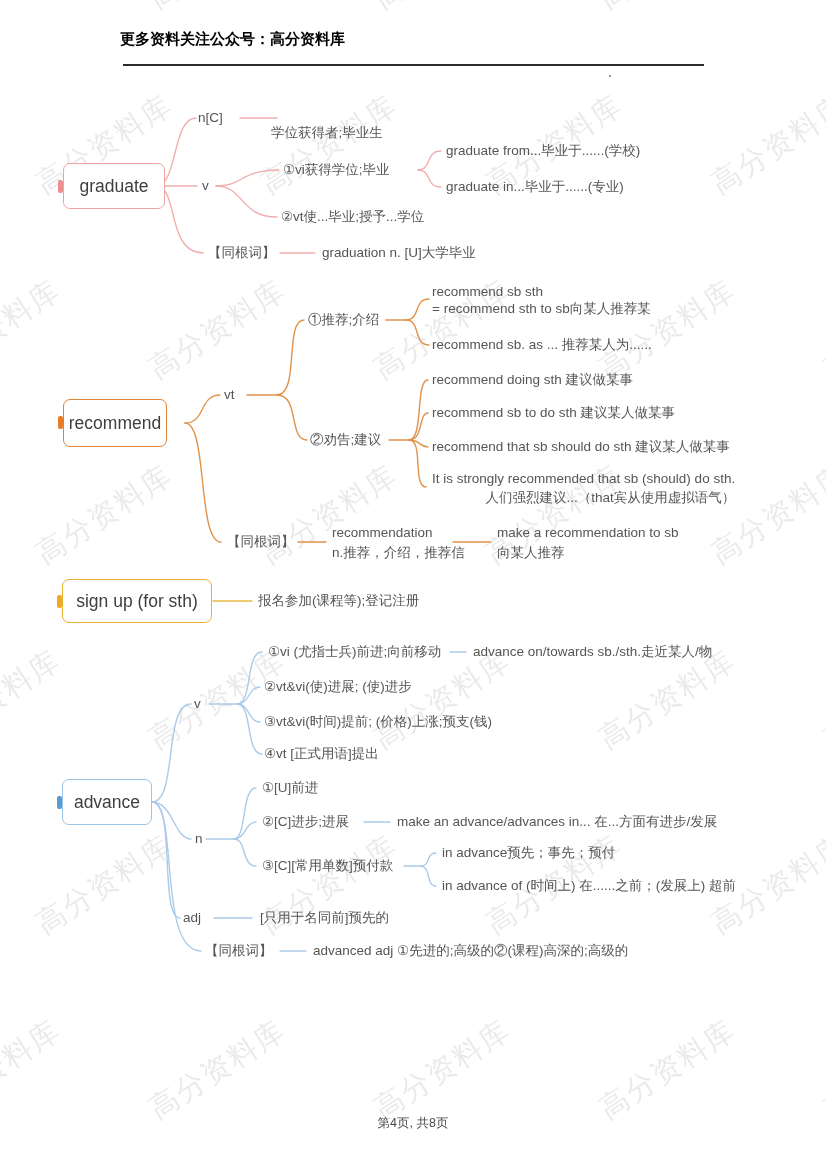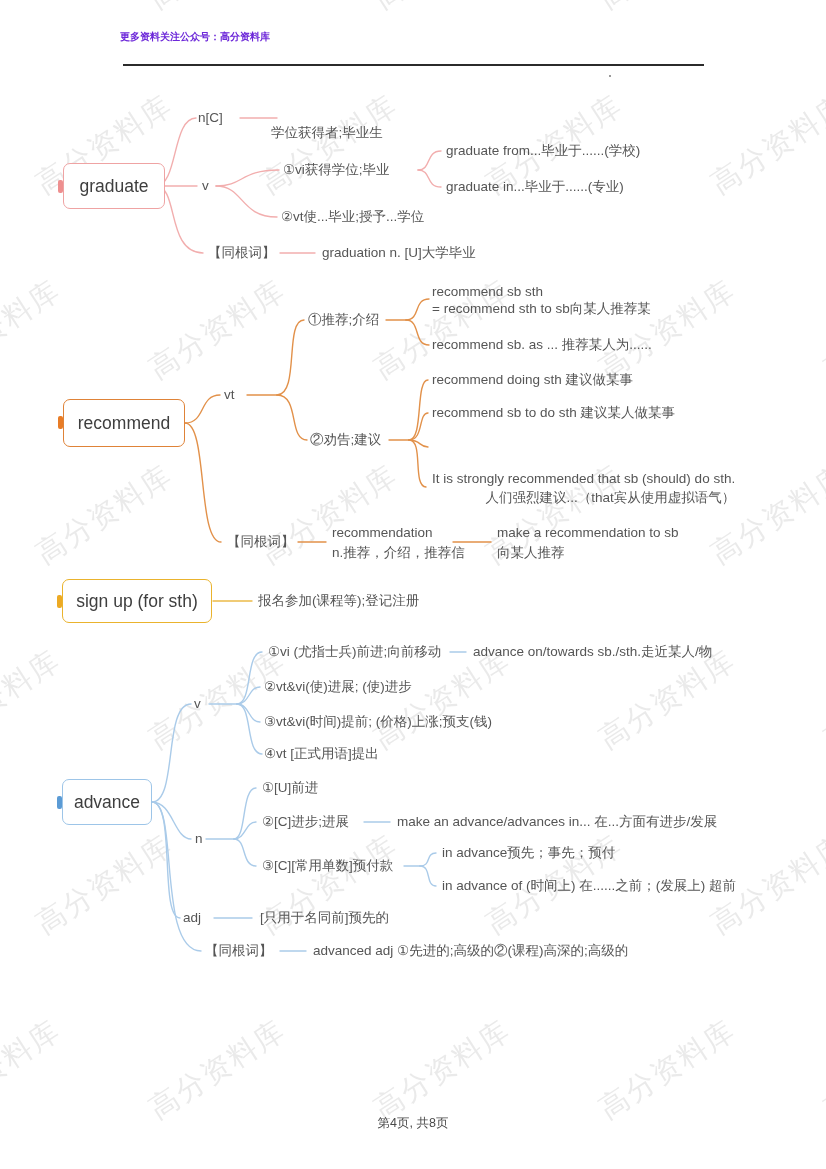--- a/index.html
+++ b/index.html
@@ -14,22 +14,22 @@
   .blk { position:absolute; z-index:2; font-size:13.5px; color:#555; white-space:nowrap; }
   .blk span { display:block; }
   .rootbox { position:absolute; z-index:2; background:#fff; border-radius:7px; box-sizing:border-box;
              display:flex; align-items:center; justify-content:center;
              font-size:17.5px; color:#3e3e3e; }
   .marker { position:absolute; z-index:3; width:5px; height:13px; border-radius:2px; }
   .b-grad { border:1.6px solid #efa3a3; }
   .b-rec  { border:1.6px solid #df8338; }
   .b-sign { border:1.6px solid #eab32d; }
   .b-adv  { border:1.6px solid #9dc5e8; }
-  .hdr-title { position:absolute; left:120px; top:30px; z-index:2; font-size:10px; font-weight:bold;
-               color:#6d28d9; white-space:nowrap; }
+  .hdr-title { position:absolute; left:120px; top:30px; z-index:2; font-size:15px; font-weight:bold;
+               color:#000000; white-space:nowrap; }
   .hdr-rule { position:absolute; left:123px; top:64px; width:581px; height:2px; background:#2b2b2b; z-index:2; }
   .stray-dot { position:absolute; left:609px; top:75px; width:2px; height:2px; background:#9a9a9a; z-index:2; }
   .footer { position:absolute; left:0; right:0; top:1115px; z-index:2; text-align:center;
             font-size:12.5px; color:#4a4a4a; }
 </style>
 </head>
 <body>
 
 <div class="page">
 
@@ -137,32 +137,33 @@
   <div class="t" style="left:198px;top:109px;">n[C]</div>
   <div class="t" style="left:271px;top:109px;margin-top:15px;">学位获得者;毕业生</div>
   <div class="t" style="left:202px;top:177px;">v</div>
   <div class="t" style="left:283px;top:161px;">①vi获得学位;毕业</div>
   <div class="t" style="left:446px;top:142px;">graduate from...毕业于......(学校)</div>
   <div class="t" style="left:446px;top:178px;">graduate in...毕业于......(专业)</div>
   <div class="t" style="left:281px;top:208px;">②vt使...毕业;授予...学位</div>
   <div class="t" style="left:208px;top:244px;">【同根词】</div>
   <div class="t" style="left:322px;top:244px;">graduation n. [U]大学毕业</div>
 
-  <div class="rootbox b-rec" style="left:63px;top:399px;width:122px;height:48px;">recommend</div>
+  <div class="rootbox b-rec" style="left:63px;top:399px;width:104px;height:48px;">recommend</div>
   <div class="marker" style="left:58px;top:416px;background:#e87c26;"></div>
   <div class="t" style="left:224px;top:386px;">vt</div>
   <div class="t" style="left:308px;top:311px;">①推荐;介绍</div>
   <div class="blk" style="left:432px;top:283px;line-height:17px;">
     <span>recommend sb sth</span>
     <span>= recommend sth to sb向某人推荐某</span>
   </div>
   <div class="t" style="left:432px;top:336px;">recommend sb. as ... 推荐某人为......</div>
   <div class="t" style="left:310px;top:431px;">②劝告;建议</div>
   <div class="t" style="left:432px;top:371px;">recommend doing sth 建议做某事</div>
   <div class="t" style="left:432px;top:404px;">recommend sb to do sth 建议某人做某事</div>
+  <div class="t" style="left:432px;top:438px;">recommend that sb should do sth 建议某人做某事</div>
   <div class="blk" style="left:432px;top:469px;line-height:19px;text-align:right;">
     <span>It is strongly recommended that sb (should) do sth.</span>
     <span>人们强烈建议...（that宾从使用虚拟语气）</span>
   </div>
   <div class="t" style="left:227px;top:533px;">【同根词】</div>
   <div class="blk" style="left:332px;top:523px;line-height:20px;">
     <span>recommendation</span>
     <span>n.推荐，介绍，推荐信</span>
   </div>
   <div class="blk" style="left:497px;top:523px;line-height:20px;">

